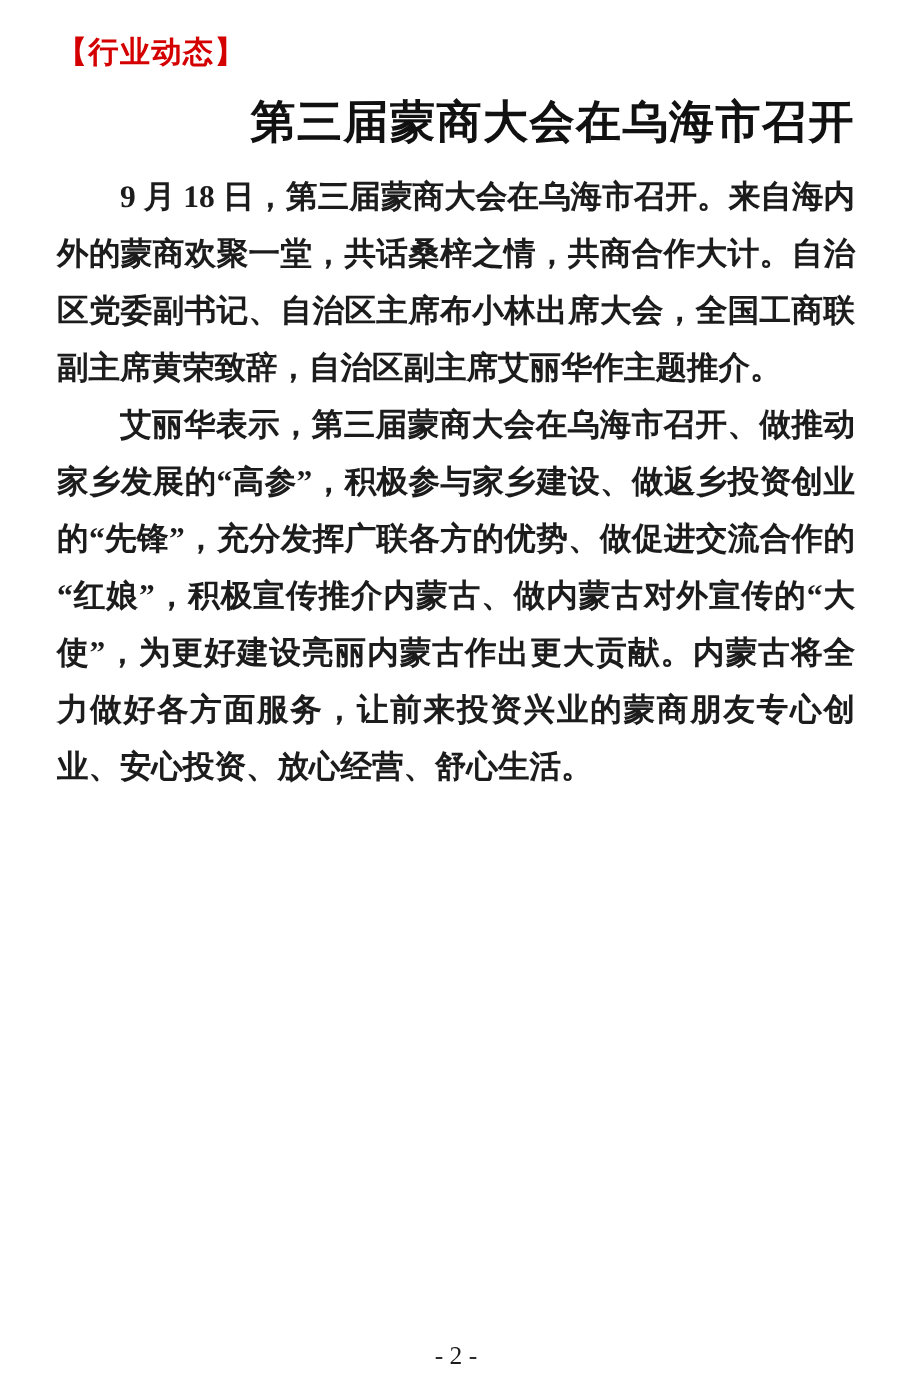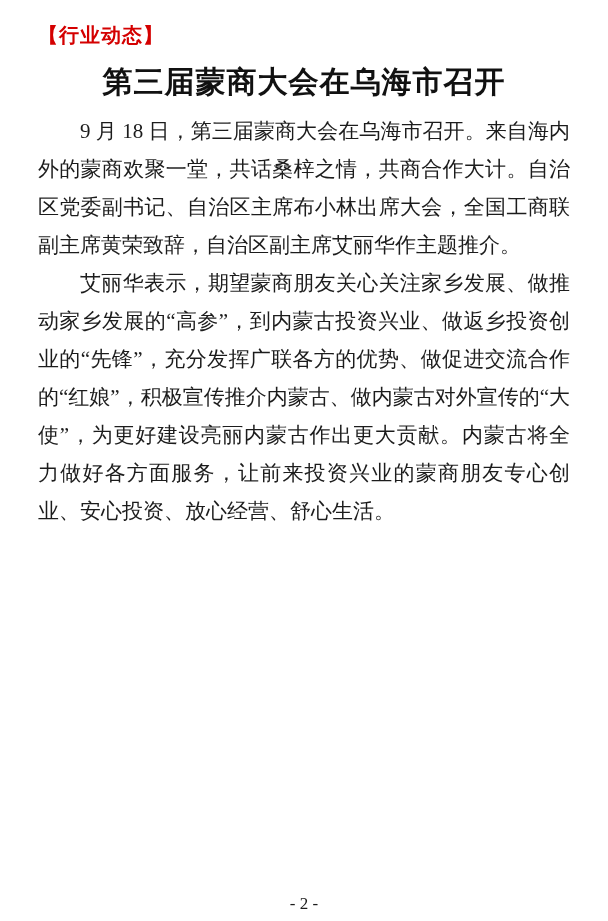--- a/index.html
+++ b/index.html
@@ -23,34 +23,35 @@
   .section-header {
     font-family: "Liberation Sans", sans-serif;
     font-size: 20px;
     font-weight: bold;
     color: #d40000; 
     letter-spacing: 1px;
     line-height: 26px;
   }
   .article-title {
     margin: 15px 0 0 0;
-    text-align: center;
+    text-align: right;
     font-size: 30px;
     font-weight: bold;
     letter-spacing: 1px;
     line-height: 38px;
     color: #111111;
     font-family: "Liberation Serif", serif;
   }
   .article-body {
     margin-top: 11px;
     font-size: 21px;
     line-height: 38px;
     text-align: justify;
     text-justify: inter-ideograph;
+    font-weight: bold;
   }
   .article-body p {
     margin: 0;
     padding: 0;
     text-indent: 2em;
   }
   .page-footer {
     position: absolute;
     left: 0;
     right: 0;
@@ -65,18 +66,18 @@
 <body>
 
 <div class="page">
 
   <div class="section-header" style="color: rgb(212, 0, 0);">【行业动态】</div>
 
   <h1 class="article-title">第三届蒙商大会在乌海市召开</h1>
 
   <div class="article-body" style="color: rgb(28, 28, 28);">
     <p>9 月 18 日，第三届蒙商大会在乌海市召开。来自海内外的蒙商欢聚一堂，共话桑梓之情，共商合作大计。自治区党委副书记、自治区主席布小林出席大会，全国工商联副主席黄荣致辞，自治区副主席艾丽华作主题推介。</p>
-    <p>艾丽华表示，期望蒙商朋友关心关注家乡发展、做推动家乡发展的“高参”，到内蒙古投资兴业、做返乡投资创业的“先锋”，充分发挥广联各方的优势、做促进交流合作的“红娘”，积极宣传推介内蒙古、做内蒙古对外宣传的“大使”，为更好建设亮丽内蒙古作出更大贡献。内蒙古将全力做好各方面服务，让前来投资兴业的蒙商朋友专心创业、安心投资、放心经营、舒心生活。</p>
+    <p>艾丽华表示，第三届蒙商大会在乌海市召开、做推动家乡发展的“高参”，积极参与家乡建设、做返乡投资创业的“先锋”，充分发挥广联各方的优势、做促进交流合作的“红娘”，积极宣传推介内蒙古、做内蒙古对外宣传的“大使”，为更好建设亮丽内蒙古作出更大贡献。内蒙古将全力做好各方面服务，让前来投资兴业的蒙商朋友专心创业、安心投资、放心经营、舒心生活。</p>
   </div>
 
   <div class="page-footer">- 2 -</div>
 
 </div>
 
 </body></html>

